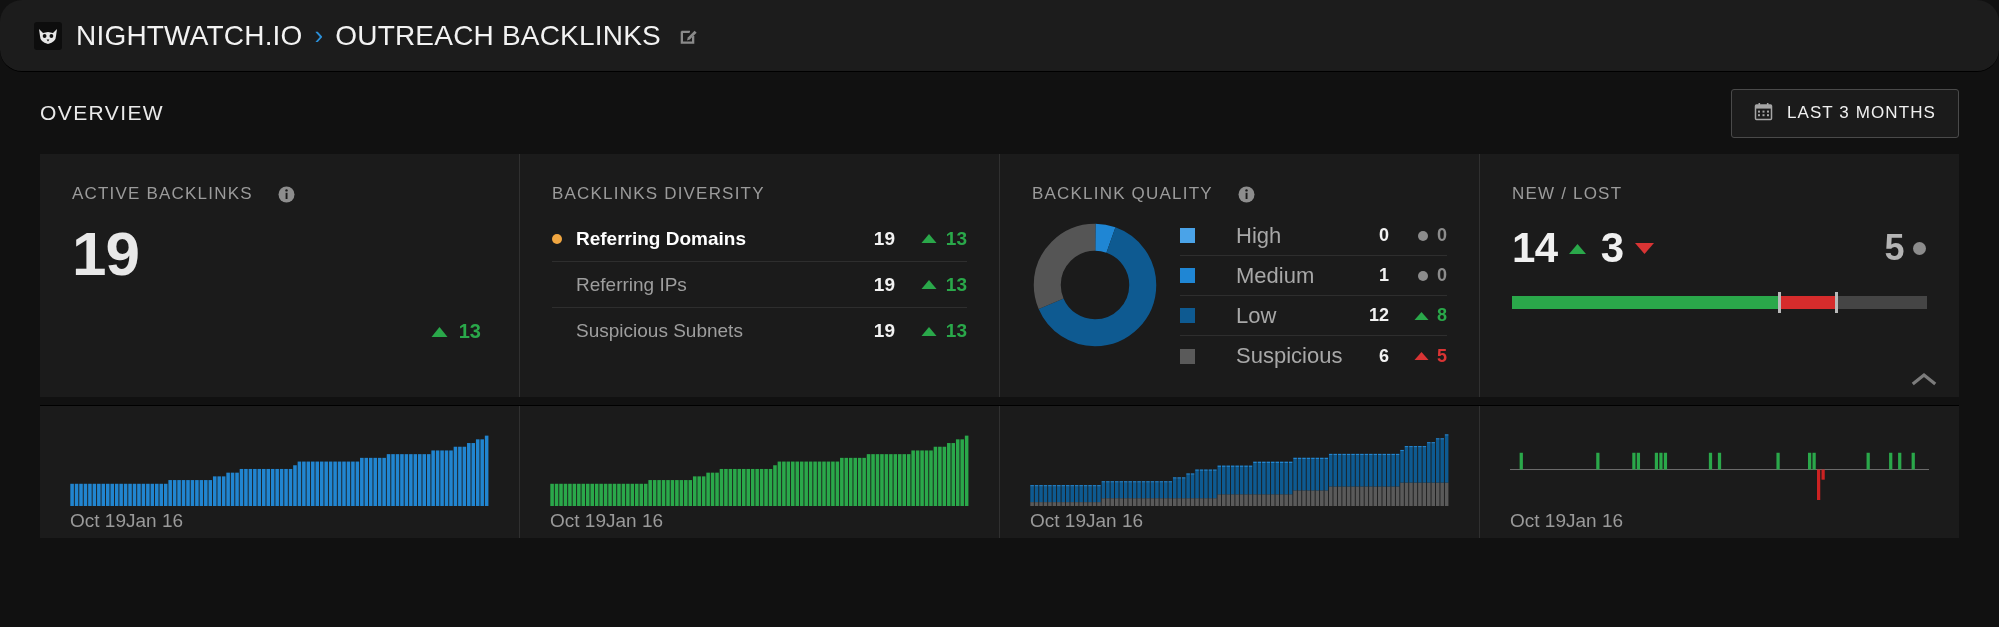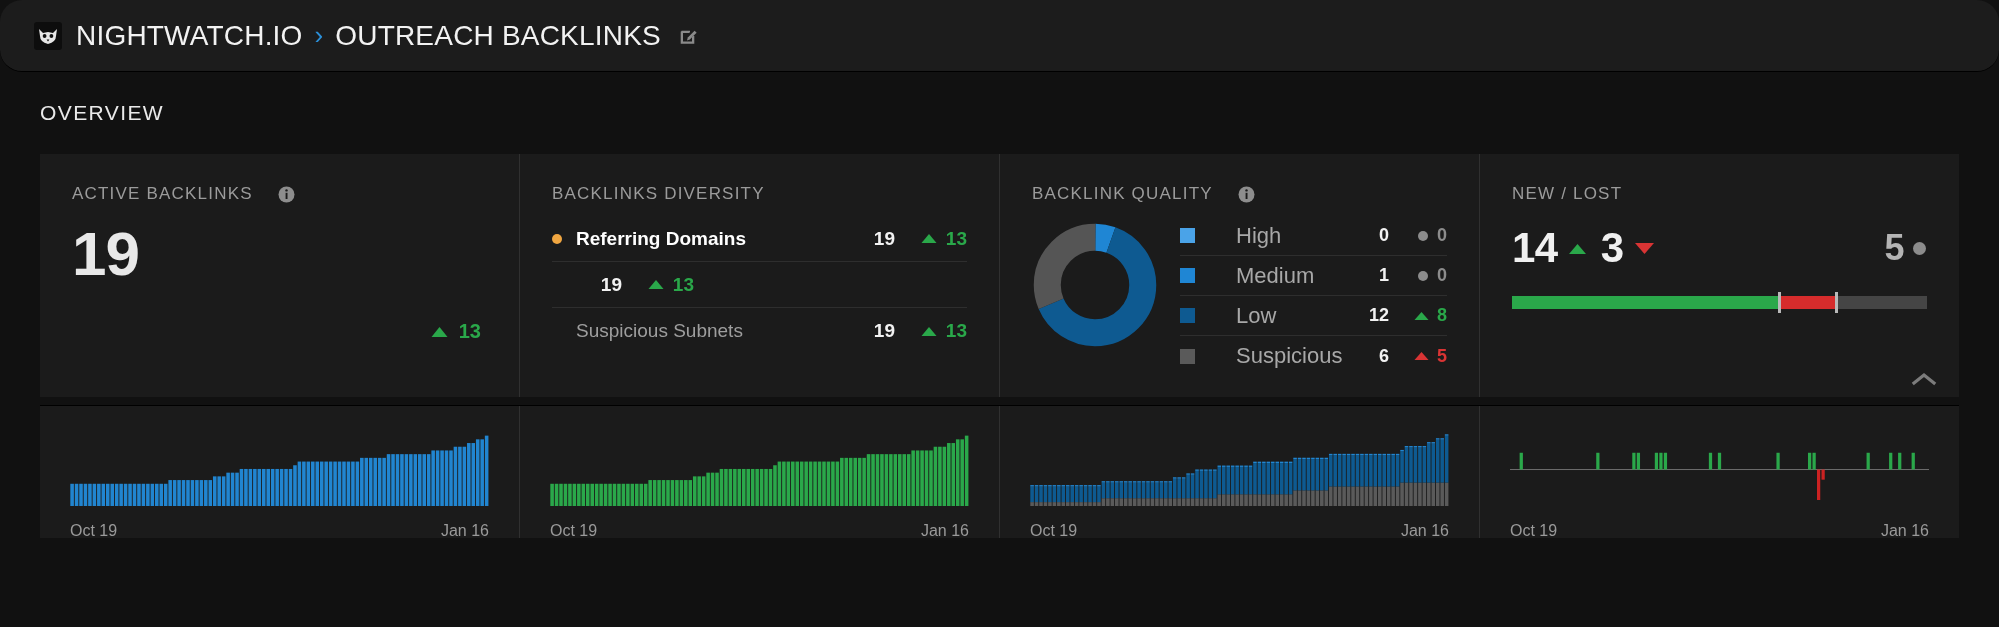--- a/index.html
+++ b/index.html
@@ -176,22 +176,22 @@
   .spark-card {
     flex: 1 1 0; min-width: 0;
     border-right: 1px solid #303030;
     padding: 24px 30px 16px 30px;
     height: 132px;
     position: relative;
   }
   .spark-card:last-child { border-right: none; }
   .spark-svg { display: block; width: 100%; height: 76px; }
   .spark-axis {
-    display: flex; justify-content: space-between;
-    font-size: 16px; color: #9a9a9a; margin-top: 16px;
+    display: flex; 
+    font-size: 19px; color: #9a9a9a; margin-top: 4px;
   }
   .footer-strip { height: 30px; background: #111; }
 </style>
 </head>
 <body>
 
 <div class="topbar">
   <div class="logo-badge">
     <svg width="20" height="18" viewBox="0 0 20 18">
       <path d="M1 2 L5 6 L10 5 L15 6 L19 2 L18 9 Q18 15 10 17 Q2 15 2 9 Z" fill="#e6e6e6"></path>
@@ -207,20 +207,39 @@
     <svg width="20" height="20" viewBox="0 0 20 20">
       <path d="M2.5 5.5 H11 M2.5 5.5 V17 H14.5 V10" stroke="#8a8a8a" stroke-width="1.6" fill="none"></path>
       <path d="M2.5 5.5 H10.5 V7 H4 V15.5 H13 V11 H14.5 V17 H2.5 Z" fill="#8a8a8a"></path>
       <path d="M8.8 11.6 L15.6 4.8 L17.6 6.8 L10.8 13.6 L8 14.4 Z" fill="#8a8a8a"></path>
     </svg>
   </span>
 </div>
 
 <div class="overview-row">
   <div class="overview-title">OVERVIEW</div>
+  <div class="daterange">
+    <span>
+      <svg width="19" height="19" viewBox="0 0 19 19">
+        <rect x="1.5" y="3" width="16" height="14.5" rx="1" fill="none" stroke="#a5a5a5" stroke-width="1.5"></rect>
+        <rect x="1.5" y="3" width="16" height="3.6" fill="#a5a5a5"></rect>
+        <rect x="4.5" y="1" width="1.6" height="3.6" fill="#a5a5a5"></rect>
+        <rect x="12.9" y="1" width="1.6" height="3.6" fill="#a5a5a5"></rect>
+        <g fill="#a5a5a5">
+          <rect x="4" y="8.6" width="2" height="2"></rect>
+            <rect x="8.5" y="8.6" width="2" height="2"></rect>
+            <rect x="13" y="8.6" width="2" height="2"></rect>
+          <rect x="4" y="12.2" width="2" height="2"></rect>
+            <rect x="8.5" y="12.2" width="2" height="2"></rect>
+            <rect x="13" y="12.2" width="2" height="2"></rect>
+        </g>
+      </svg>
+    </span>
+    <span class="daterange-label">LAST 3 MONTHS</span>
+  </div>
 </div>
 
 <div class="grid-wrap">
 <div class="cards">
 
   <div class="card">
     <div class="card-title">
       <span>ACTIVE BACKLINKS</span>
       <span class="info-icon">
         <svg width="17" height="17" viewBox="0 0 17 17">
@@ -252,20 +271,21 @@
         <span class="div-delta">
           <svg width="16" height="11" viewBox="0 0 16 11">
                 <path d="M8 1 L15.5 10 L0.5 10 Z" fill="#2aa84a"></path>
               </svg>
           <span>13</span>
         </span>
       </div>
 
       <div class="div-row">
         <span class="div-dot blank"></span>
+        <span class="div-label">Referring IPs</span>
         <span class="div-value">19</span>
         <span class="div-delta">
           <svg width="16" height="11" viewBox="0 0 16 11">
                 <path d="M8 1 L15.5 10 L0.5 10 Z" fill="#2aa84a"></path>
               </svg>
           <span>13</span>
         </span>
       </div>
 
       <div class="div-row">

